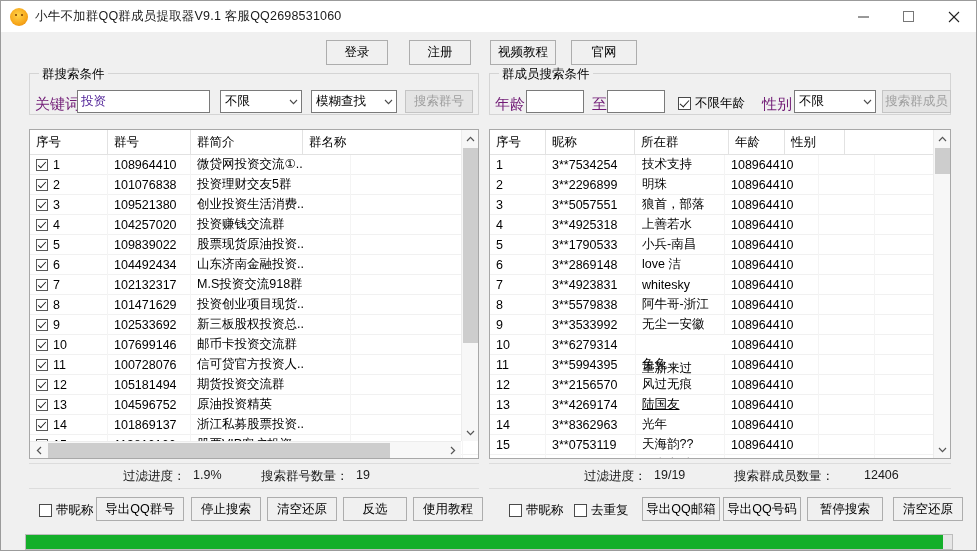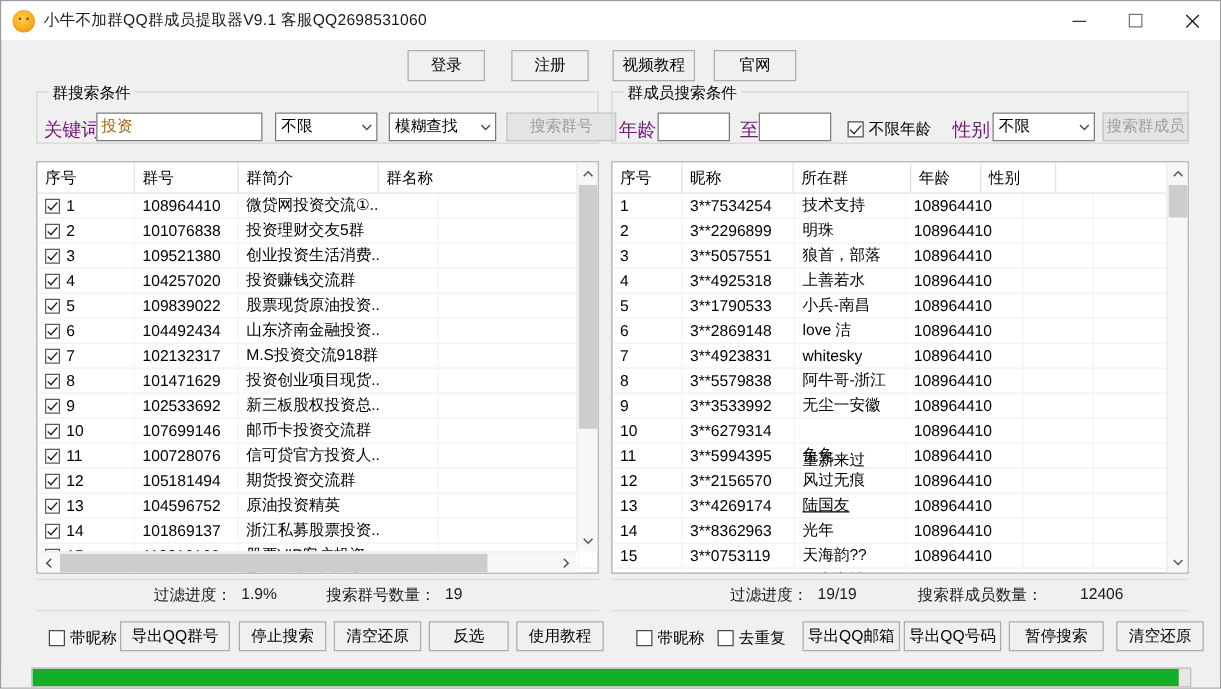--- a/index.html
+++ b/index.html
@@ -81,21 +81,21 @@
   }
   #gb-left  { left: 28px;  top: 72px; width: 450px; height: 42px; }
   #gb-right { left: 488px; top: 72px; width: 462px; height: 42px; }
 
   .lbl { position:absolute; font-size:15px; color:#701a75; white-space:nowrap; }
   .txtbox {
     position: absolute;
     border: 1px solid #7a7a7a;
     background: #ffffff;
     font-family: "Liberation Sans", "DejaVu Sans", sans-serif;
-    font-size: 12.5px; color: #a16207;
+    font-size: 12.5px; color: #4c1d95;
     padding: 0 3px;
     outline: none;
   }
   .combo {
     position: absolute;
     border: 1px solid #7a7a7a;
     background: #ffffff;
     font-size: 12.5px; color: #000;
     display: flex; align-items: center;
     padding-left: 4px;
@@ -243,21 +243,21 @@
     </span>
   </div>
   <div class="combo" style="left:310px; top:89px; width:86px; height:23px;">
     <span class="cv">模糊查找</span>
     <span class="chev">
       <svg width="9" height="6" viewBox="0 0 9 6">
           <polyline points="1,1 4.5,4.6 8,1" fill="none" stroke="#4a4a4a" stroke-width="1.1"></polyline>
         </svg>
     </span>
   </div>
-  <div class="btn disabled" style="position:absolute; left:404px; top:89px; width:88px; height:23px;">搜索群号</div>
+  <div class="btn disabled" style="position:absolute; left:404px; top:89px; width:68px; height:23px;">搜索群号</div>
 
   <div class="groupbox" id="gb-right">
     <span class="gb-title">群成员搜索条件</span>
   </div>
   <span class="lbl" style="left:494px; top:94px;">年龄</span>
   <input class="txtbox" style="left: 525px; top: 89px; width: 58px; height: 23px;" value="">
   <span class="lbl" style="left:591px; top:94px;">至</span>
   <input class="txtbox" style="left: 606px; top: 89px; width: 58px; height: 23px;" value="">
   <div class="cbx" style="left:677px; top:94px;">
     <span class="box checked"></span>

